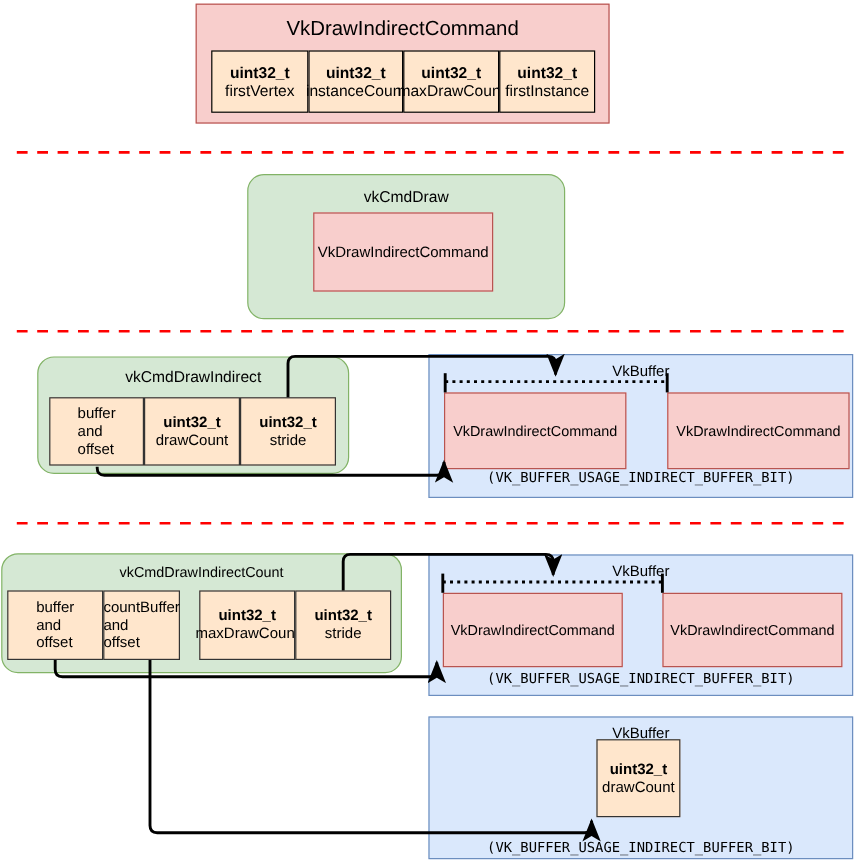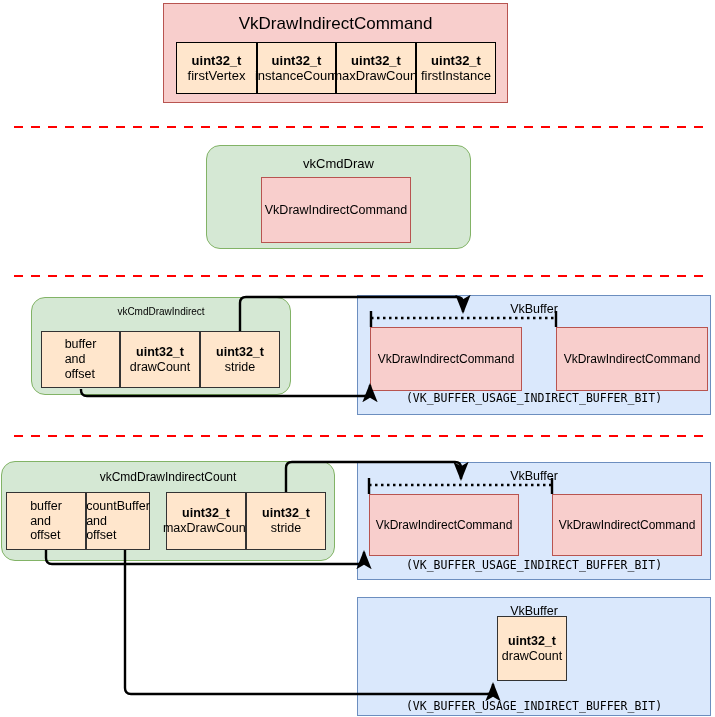--- a/index.html
+++ b/index.html
@@ -118,29 +118,29 @@
       <div>maxDrawCount</div>
     </div>
   </div>
   <div class="abs orange-cell" style="left:416px; top:41px; width:80px; height:52px;">
     <div class="cell-txt" style="font-size:13px;">
       <div class="t-bold">uint32_t</div>
       <div>firstInstance</div>
     </div>
   </div>
 
-  <div class="abs green-group" style="left:206px; top:144px; width:265px; height:104px;padding-left:12px;">
+  <div class="abs green-group" style="left:206px; top:144px; width:265px; height:121px;padding-left:12px;">
     <div class="grp-title" style="top:10px; font-size:13px;">vkCmdDraw</div>
   </div>
   <div class="abs pink-cell" style="left:261px; top:176px; width:150px; height:66px;">
     <div class="centered-label" style="font-size:12.5px;">VkDrawIndirectCommand</div>
   </div>
 
   <div class="abs green-group" style="left:31px; top:296px; width:260px; height:98px;">
-    <div class="grp-title" style="top:8px; font-size:10px;">vkCmdDrawIndirect</div>
+    <div class="grp-title" style="top:8px; font-size:13px;">vkCmdDrawIndirect</div>
   </div>
 
   <div class="abs orange-cell-d" style="left:41px; top:330px; width:79px; height:57px;">
     <div class="cell-txt" style="font-size:12.5px; white-space:pre-line;">buffer
 and
 offset</div>
   </div>
   <div class="abs orange-cell-d" style="left:120px; top:330px; width:80px; height:57px;">
     <div class="cell-txt" style="font-size:12.5px;">
       <div class="t-bold">uint32_t</div>

